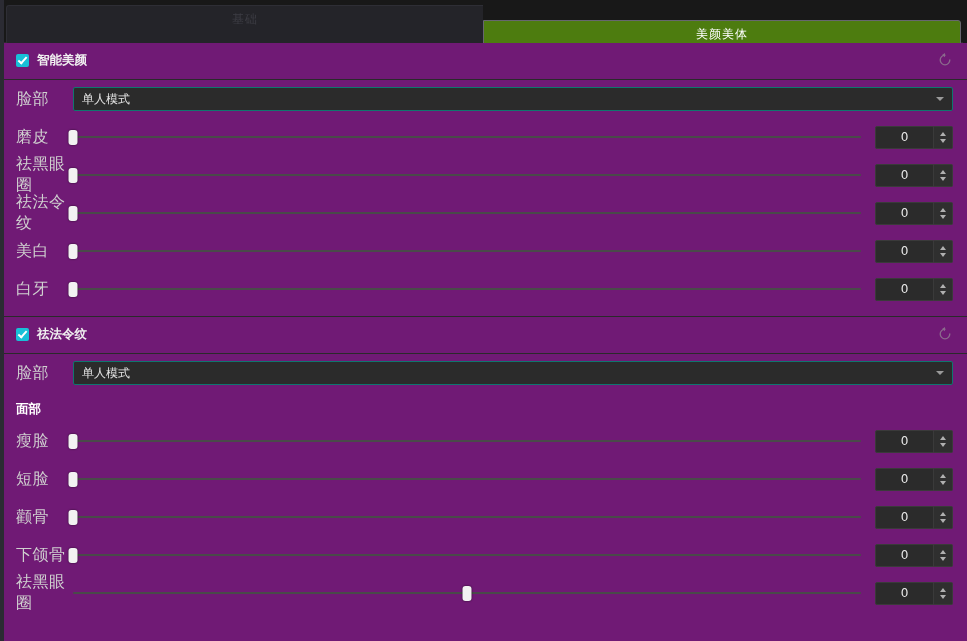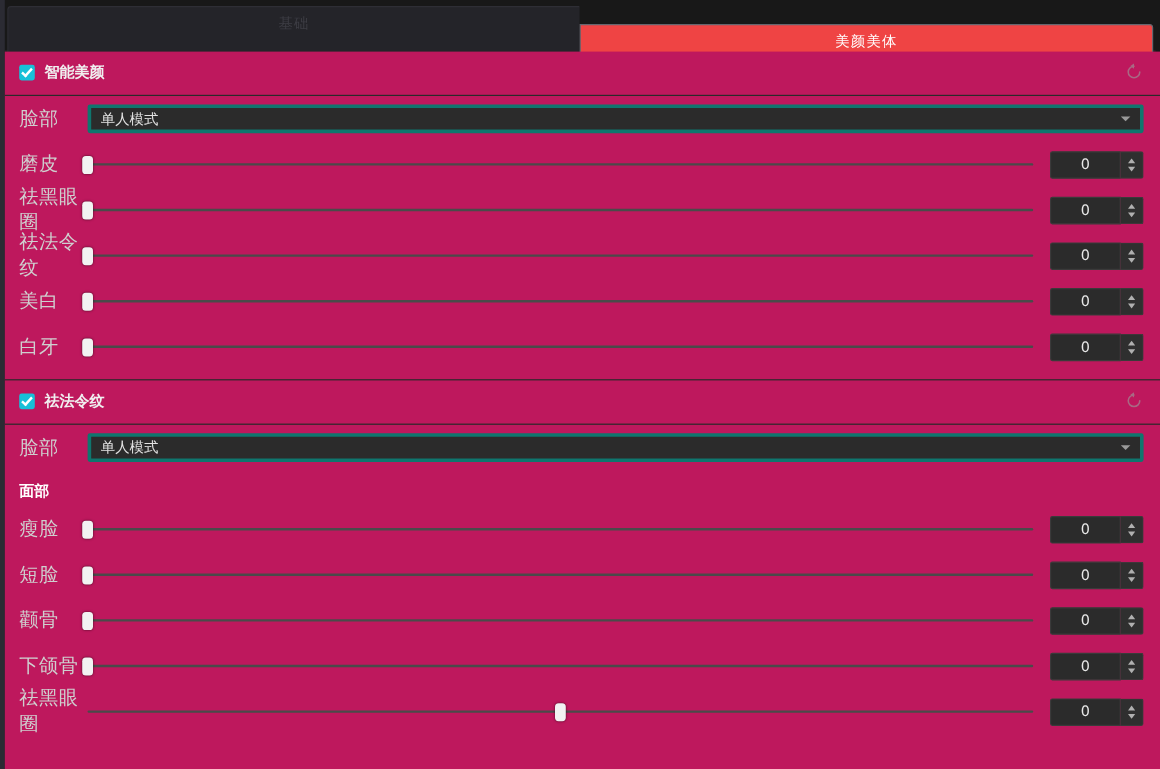--- a/index.html
+++ b/index.html
@@ -39,38 +39,38 @@
     color: #3d3d44;
     background: #242429;
     border: 1px solid #2e2e35;
     border-right: none;
     letter-spacing: 1px;
     user-select: none;
   }
   .tab:first-child { border-radius: 3px 0 0 3px; }
   .tab:last-child  { border-radius: 0 3px 3px 0; border-right: 1px solid #2e2e35; }
   .tab.active {
-    background: #ef4444;
+    background: #4d7c0f;
     color: #ffffff;
     border-color: #67666f;
     margin-top: 30px;
   }
 
   .hr {
     height: 1px;
     background: #2a2a2a;
     margin: 0 4px;
   }
 
   
   .content {
     position: absolute;
     top: 43px; left: 4px; right: 0; bottom: 0;
     overflow: hidden;
-    background: #be185d;
+    background: #701a75;
   }
 
   
   .section-head {
     display: flex;
     align-items: center;
     height: 34px;
     padding: 0 14px 0 12px;
   }
   .chk {
@@ -117,21 +117,21 @@
     font-size: 16px;
     color: #cfcfcf;
     letter-spacing: .5px;
   }
 
   
   .select {
     flex: 1 1 auto;
     height: 24px;
     background: #2b2b2b;
-    border: 3px solid #0f766e;
+    border: 1px solid #0f766e;
     border-radius: 2px;
     display: flex;
     align-items: center;
     padding: 1px 8px;
     font-size: 12px;
     color: #e2e2e2;
     cursor: pointer;
     position: relative;
   }
   .select .sel-val { flex: 1 1 auto; }

